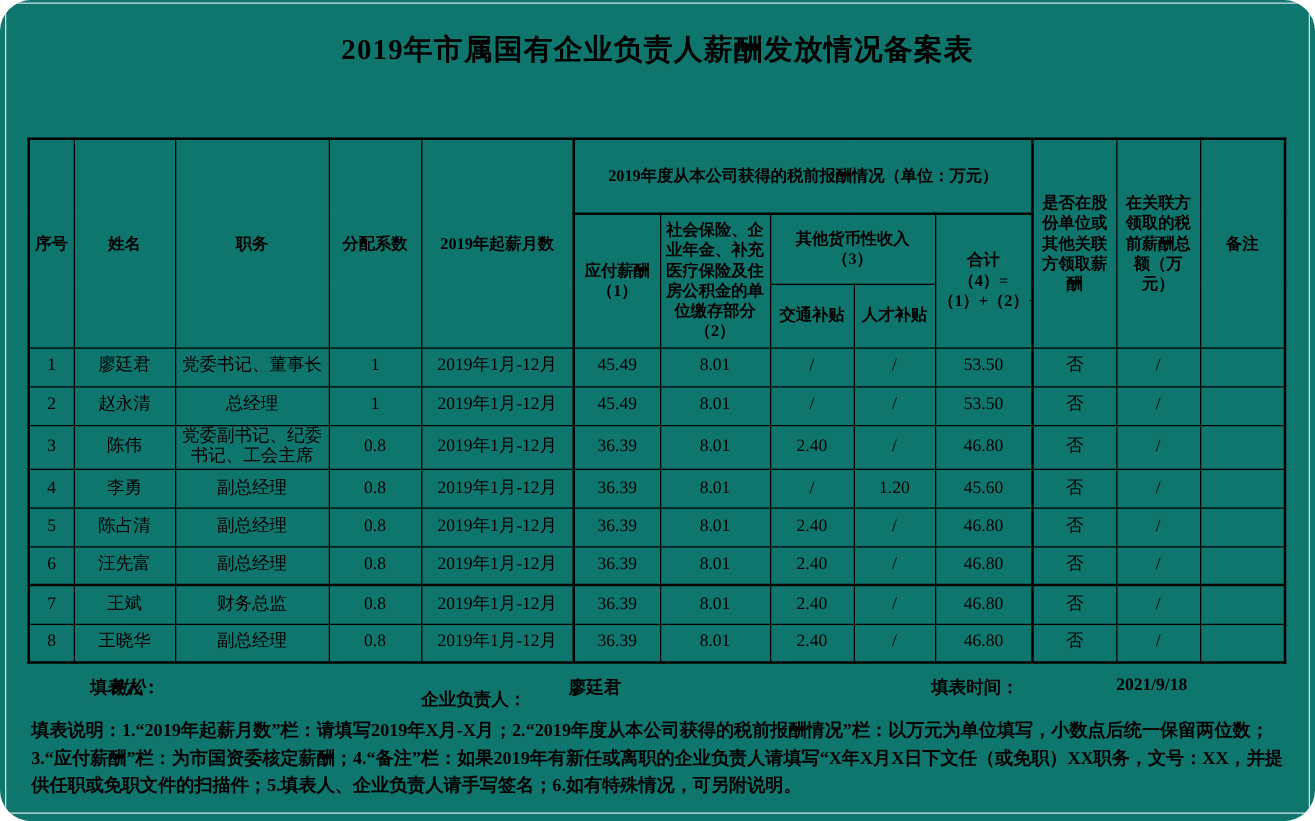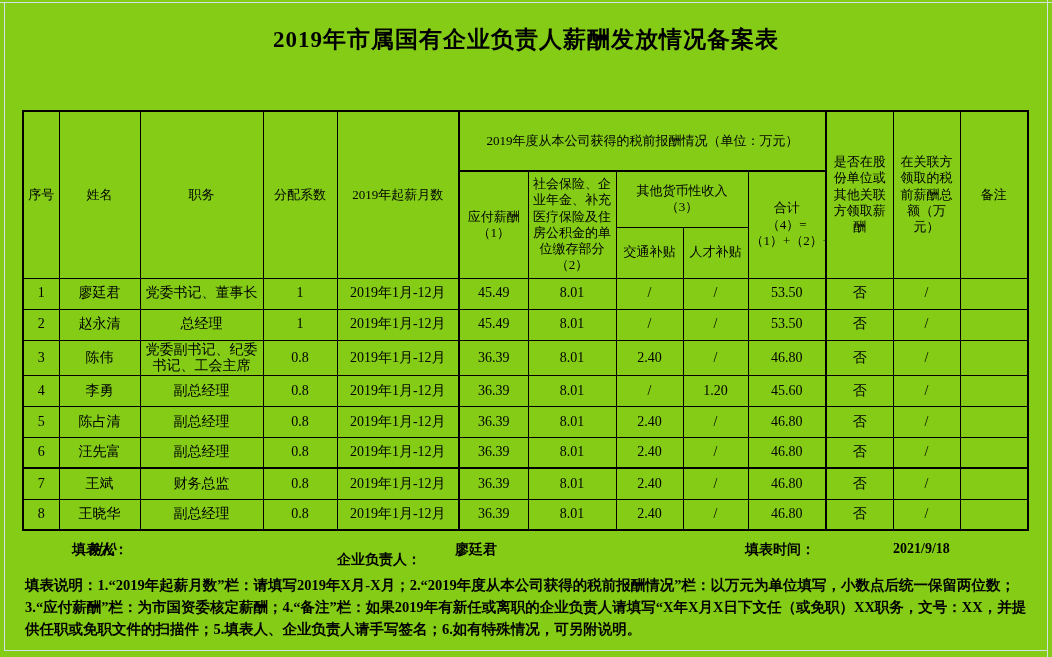--- a/index.html
+++ b/index.html
@@ -1,18 +1,18 @@
 <!DOCTYPE html>
 <html><head>
 <meta charset="utf-8">
 <style>
   html,body{margin:0;padding:0;background:#fff;}
   .page{
-    position:relative;width:1052px;height:657px;background:#84cc16;
-    font-family:"Liberation Serif",serif;color:#000;overflow:hidden;
+    position:relative;width:1052px;height:657px;background:#0f766e;
+    font-family:"Liberation Serif",serif;color:#000;overflow:hidden;border-radius:25px;
   }
   .edge{position:absolute;background:#d3e0ea;}
   .edge-top{left:0;top:2px;width:1052px;height:1px;}
   .edge-left{left:4px;top:2px;width:1px;height:649px;}
   .edge-right{left:1047px;top:0;width:1px;height:657px;}
   .edge-bottom{left:4px;top:650px;width:1043px;height:1px;}
 
   .doc-title{
     position:absolute;left:0;right:0;top:24px;text-align:center;
     font-size:23px;font-weight:bold;letter-spacing:1px;
@@ -24,21 +24,21 @@
   table.report{
     position:absolute;left:22px;top:110px;width:1005px;
     border-collapse:collapse;table-layout:fixed;
   }
   table.report th, table.report td{
     border:1px solid #000;text-align:center;vertical-align:middle;
     padding:1px 2px;overflow:hidden;
   }
   table.report{border:2px solid #000;}
   table.report th{
-    font-size:13px;font-weight:normal;line-height:1.25;white-space:pre-line;
+    font-size:13px;font-weight:bold;line-height:1.25;white-space:pre-line;
   }
   table.report td{font-size:14px;line-height:1.15;}
   tr.hrow1{height:60px;}
   tr.hrow2{height:56px;}
   tr.hrow3{height:51px;}
   tr.data-row{height:31px;}
   .thick-left{border-left:2px solid #000 !important;}
   .thick-bottom{border-bottom:2px solid #000 !important;}
   tr.section-break td{border-top:2px solid #000 !important;}
   td.small-text{font-size:10px;line-height:1.2;}

